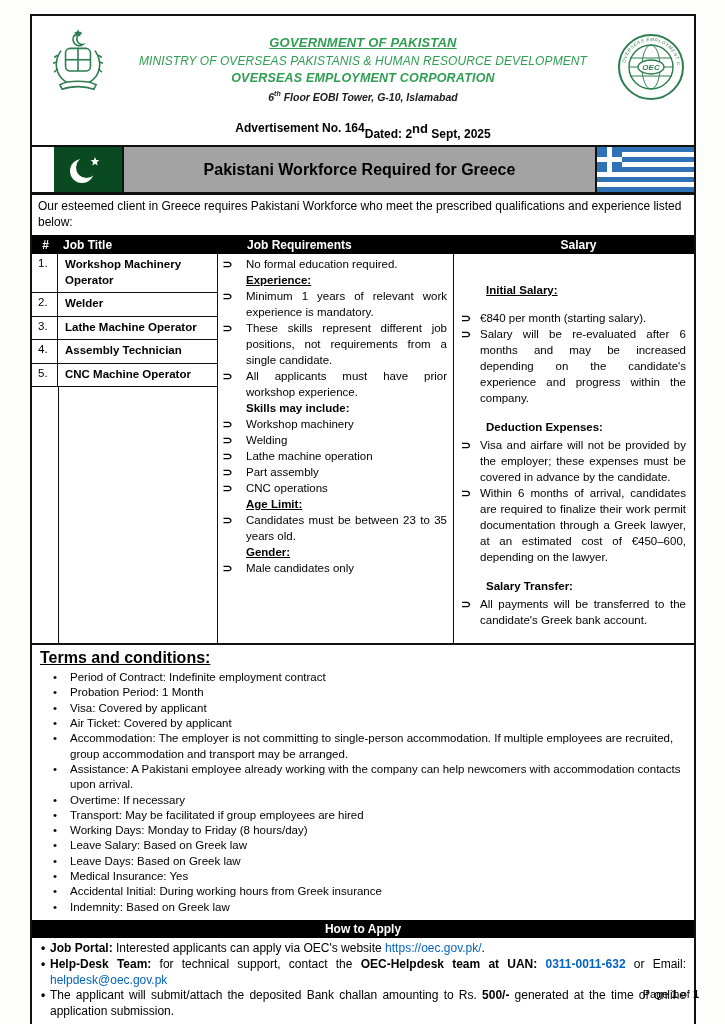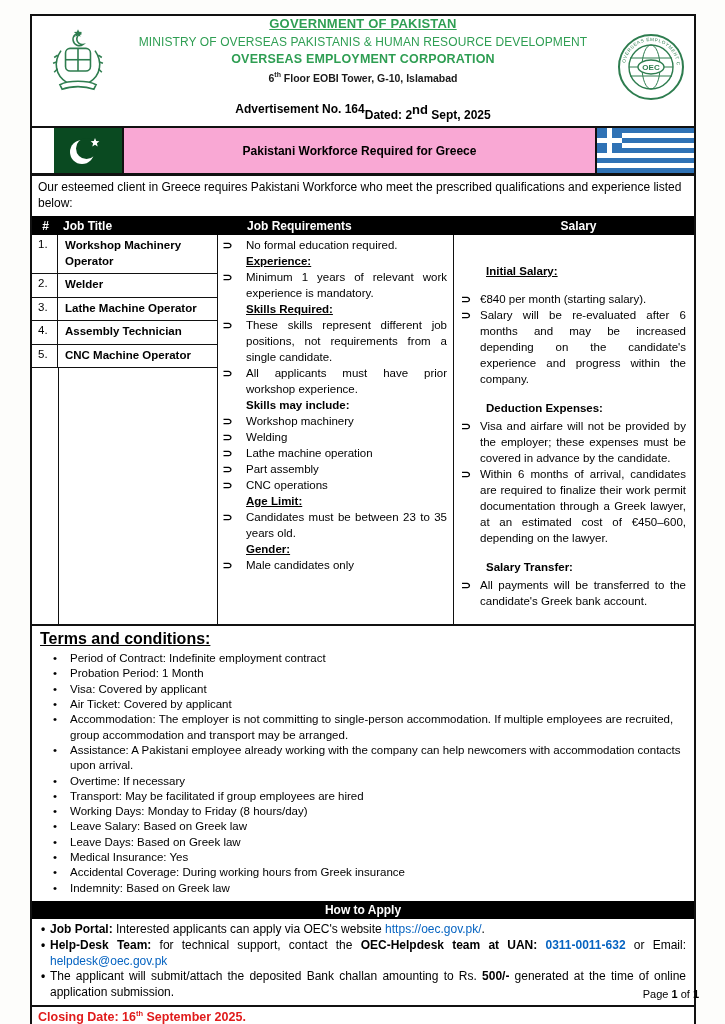--- a/index.html
+++ b/index.html
@@ -6,36 +6,36 @@
   body{
     width:725px;height:1024px;background:#fdfdfb;position:relative;
     font-family:"Liberation Sans","DejaVu Sans",sans-serif;color:#000;
     -webkit-font-smoothing:antialiased;
   }
   .doc{
     position:absolute;left:30px;top:14px;width:662px;
     border:2px solid #111;background:#fff;
   }
   
-  .hdr{position:relative;height:84px;padding-top:0;}
+  .hdr{position:relative;height:84px;padding-top:19px;font-style:italic;}
   .hdr-center{text-align:center;line-height:1.25;padding:0 92px;}
   .govt{color:#2f9e53;font-weight:bold;font-size:13px;text-decoration:underline;letter-spacing:.2px;}
   .ministry{color:#2f9e53;font-size:12px;margin-top:3px;letter-spacing:.1px;}
   .corp{color:#2f9e53;font-weight:bold;font-size:12.5px;margin-top:2px;letter-spacing:.2px;}
   .addr{color:#1a1a1a;font-size:10.5px;margin-top:3px;font-weight:bold;}
   .addr sup{font-size:7px;}
   .emblem{position:absolute;left:10px;top:12px;width:72px;height:68px;}
   .oec-logo{position:absolute;right:8px;top:16px;width:70px;height:70px;}
   .adv-row{display:flex;justify-content:center;font-weight:bold;font-size:12px;padding:2px 6px 4px 6px;}
   .adv-row sup{font-size:13px;}
   
   .banner{display:flex;border-top:2px solid #111;border-bottom:3px solid #111;height:45px;}
   .flag-pk{width:90px;height:45px;flex:0 0 auto;}
-  .banner-mid{flex:1;background:#f9a8d4;border-left:2px solid #111;border-right:2px solid #111;
-    display:flex;align-items:center;justify-content:center;font-weight:bold;font-size:12px;}
+  .banner-mid{flex:1;background:#a3a3a3;border-left:2px solid #111;border-right:2px solid #111;
+    display:flex;align-items:center;justify-content:center;font-weight:bold;font-size:16px;}
   .flag-gr{width:97px;height:45px;flex:0 0 auto;}
   .flag-pk svg,.flag-gr svg{display:block;width:100%;height:100%;}
   
   .intro{font-size:12px;line-height:1.3;padding:4px 6px 5px 6px;}
   
   .thead{display:flex;background:#000;color:#fff;font-weight:bold;font-size:12px;height:19px;align-items:center;}
   .th-num{width:27px;text-align:center;}
   .th-title{width:158px;padding-left:4px;}
   .th-req{width:236px;padding-left:26px;}
   .th-sal{flex:1;text-align:center;padding-right:20px;}
@@ -195,21 +195,20 @@
           </div>
         </div>
         <div class="sec">
           <div class="sec-h"><span class="hu">Experience:</span></div>
           <div class="brow">
             <span class="arrow">⊃</span>
             <div class="btxt">Minimum 1 years of relevant work experience is mandatory.</div>
           </div>
         </div>
         <div class="sec">
-          <div class="sec-h"><span class="hu">Skills Required:</span></div>
           <div class="brow">
             <span class="arrow">⊃</span>
             <div class="btxt">These skills represent different job positions, not requirements from a single candidate.</div>
           </div>
           <div class="brow">
             <span class="arrow">⊃</span>
             <div class="btxt">All applicants must have prior workshop experience.</div>
           </div>
         </div>
         <div class="sec">
@@ -329,21 +328,21 @@
         <div class="term-row">
           <span class="dot">•</span>
           <div class="ttxt">Leave Days: Based on Greek law</div>
         </div>
         <div class="term-row">
           <span class="dot">•</span>
           <div class="ttxt">Medical Insurance: Yes</div>
         </div>
         <div class="term-row">
           <span class="dot">•</span>
-          <div class="ttxt">Accidental Coverage: During working hours from Greek insurance</div>
+          <div class="ttxt">Accidental Initial: During working hours from Greek insurance</div>
         </div>
         <div class="term-row">
           <span class="dot">•</span>
           <div class="ttxt">Indemnity: Based on Greek law</div>
         </div>
       </div>
   </div>
 
   <div class="apply-bar">How to Apply</div>
   <div class="apply" id="apply-list">

